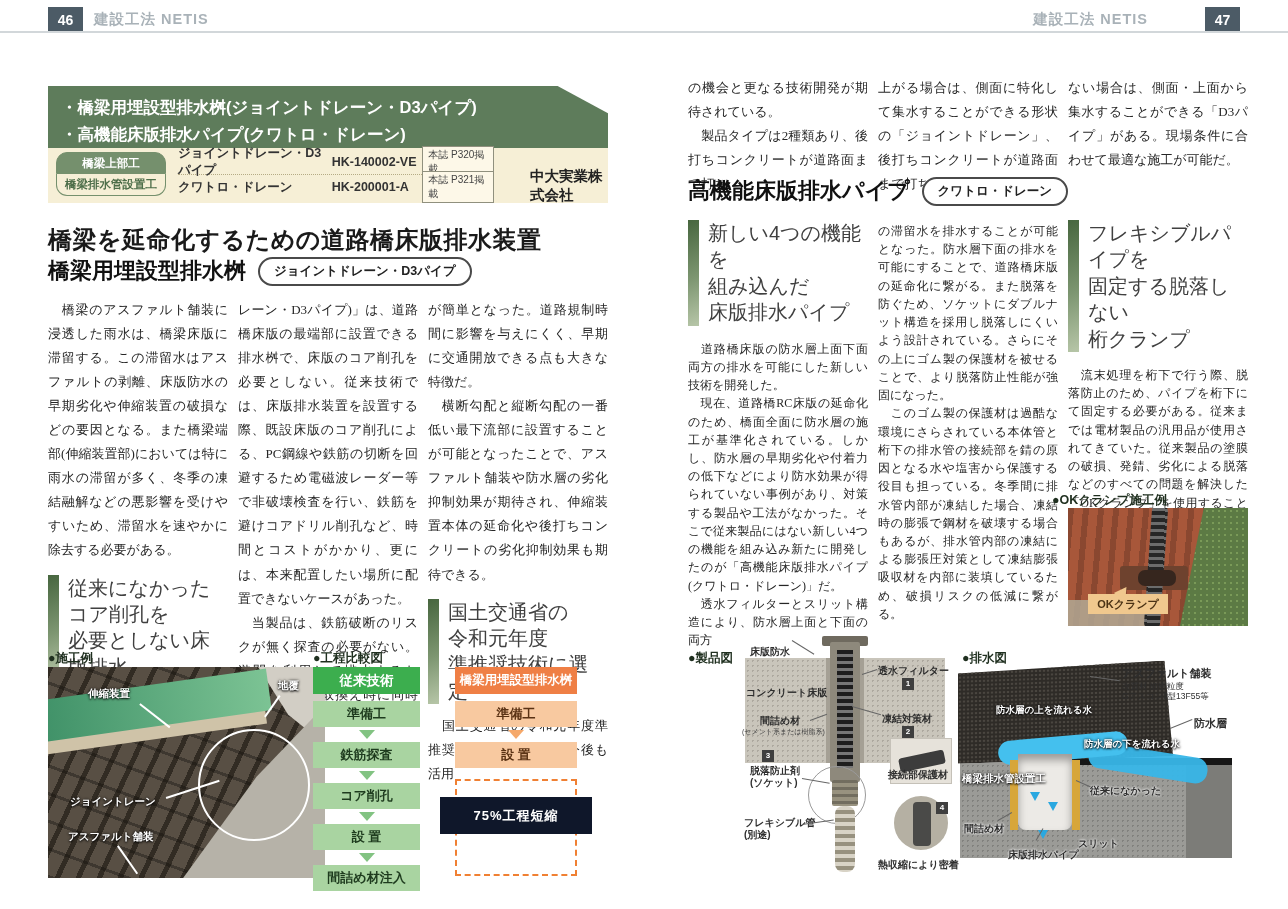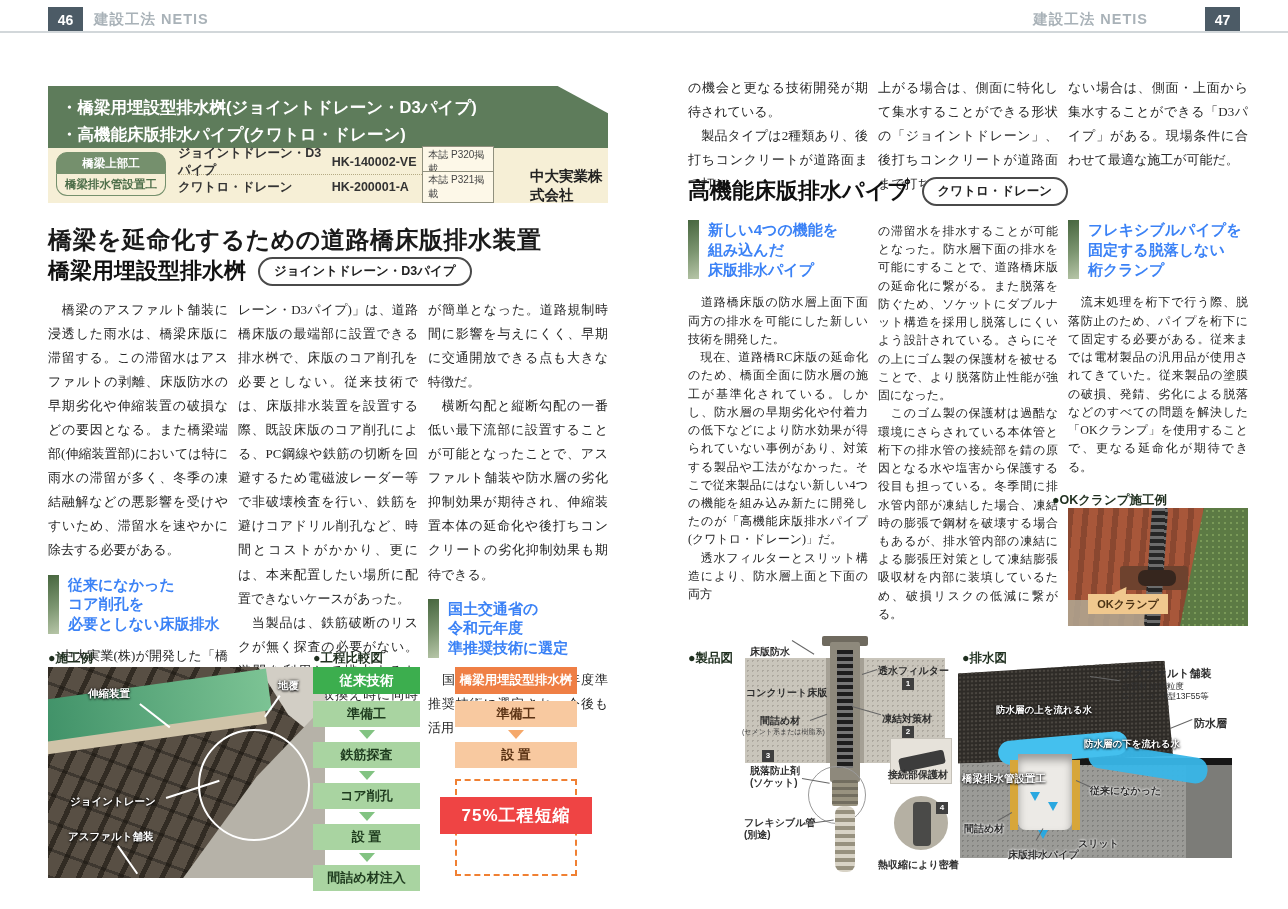--- a/index.html
+++ b/index.html
@@ -35,38 +35,38 @@
   .pill { border:2px solid #4a4a4a; border-radius:16px; font-size:12.5px; font-weight:bold; padding:4px 14px;
           color:#222; background:#fff; white-space:nowrap; }
 
   
   .bodytxt { font-family:"Liberation Serif","DejaVu Serif",serif; font-size:13px; line-height:1.85;
              color:#262626; text-align:justify; white-space:pre-line; }
   .bodytxt-sm { font-family:"Liberation Serif","DejaVu Serif",serif; font-size:12px; line-height:1.52;
                 color:#262626; text-align:justify; white-space:pre-line; }
   .subhead { display:flex; gap:9px; }
   .subbar { width:11px; flex:none; background:linear-gradient(160deg,#47663f 0%,#7d9671 55%,#b7c6a8 100%); }
-  .subtxt { font-size:15px; font-weight:bold; line-height:1.32; color:#3b82f6; white-space:pre-line; }
+  .subtxt { font-size:20px; font-weight:normal; line-height:1.32; color:#404040; white-space:pre-line; }
   .caption { font-size:12.5px; font-weight:bold; color:#1f2f1f; }
 
   
   .flow-head-g { background:#3cae4e; color:#fff; font-size:13.5px; font-weight:bold; width:107px; height:27px;
                  display:flex; align-items:center; justify-content:center; }
   .flow-step-g { background:#a9d4a1; color:#1e3b1e; font-size:13px; font-weight:bold; width:107px; height:26px;
                  display:flex; align-items:center; justify-content:center; }
   .arrow-g { width:0; height:0; border-left:8px solid transparent; border-right:8px solid transparent;
              border-top:9px solid #82c382; margin:3px 0; }
   .flow-head-o { background:#ef7f45; color:#fff; font-size:12.5px; font-weight:bold; width:122px; height:27px;
                  display:flex; align-items:center; justify-content:center; }
   .flow-step-o { background:#f8c9a0; color:#5a3214; font-size:13px; font-weight:bold; width:122px; height:26px;
                  display:flex; align-items:center; justify-content:center; }
   .arrow-o { width:0; height:0; border-left:8px solid transparent; border-right:8px solid transparent;
              border-top:9px solid #f5a86a; margin:3px 0; }
   .dashed-box { border:2px dashed #f08033; background:#fff; }
-  .banner { background:#ef4444; color:#fff; font-size:17px; font-weight:bold;
+  .banner { background:#0f172a; color:#fff; font-size:13px; font-weight:bold;
             display:flex; align-items:center; justify-content:center; letter-spacing:1px; }
 
   
   .flabel  { font-size:10px; font-weight:bold; color:#2e2e2e; white-space:nowrap; }
   .flabel-xs { font-size:7px; color:#444; white-space:nowrap; }
   .flabel-w { font-size:10.5px; font-weight:bold; color:#fff; white-space:nowrap;
               text-shadow:0 0 3px rgba(0,0,0,.95),0 1px 2px rgba(0,0,0,.9); }
   .halo { text-shadow:0 0 3px #fff,0 0 2px #fff; }
   .num-badge { width:12px; height:12px; background:#3f3f3f; color:#fff; font-size:8px; text-align:center;
                line-height:12px; font-weight:bold; }

